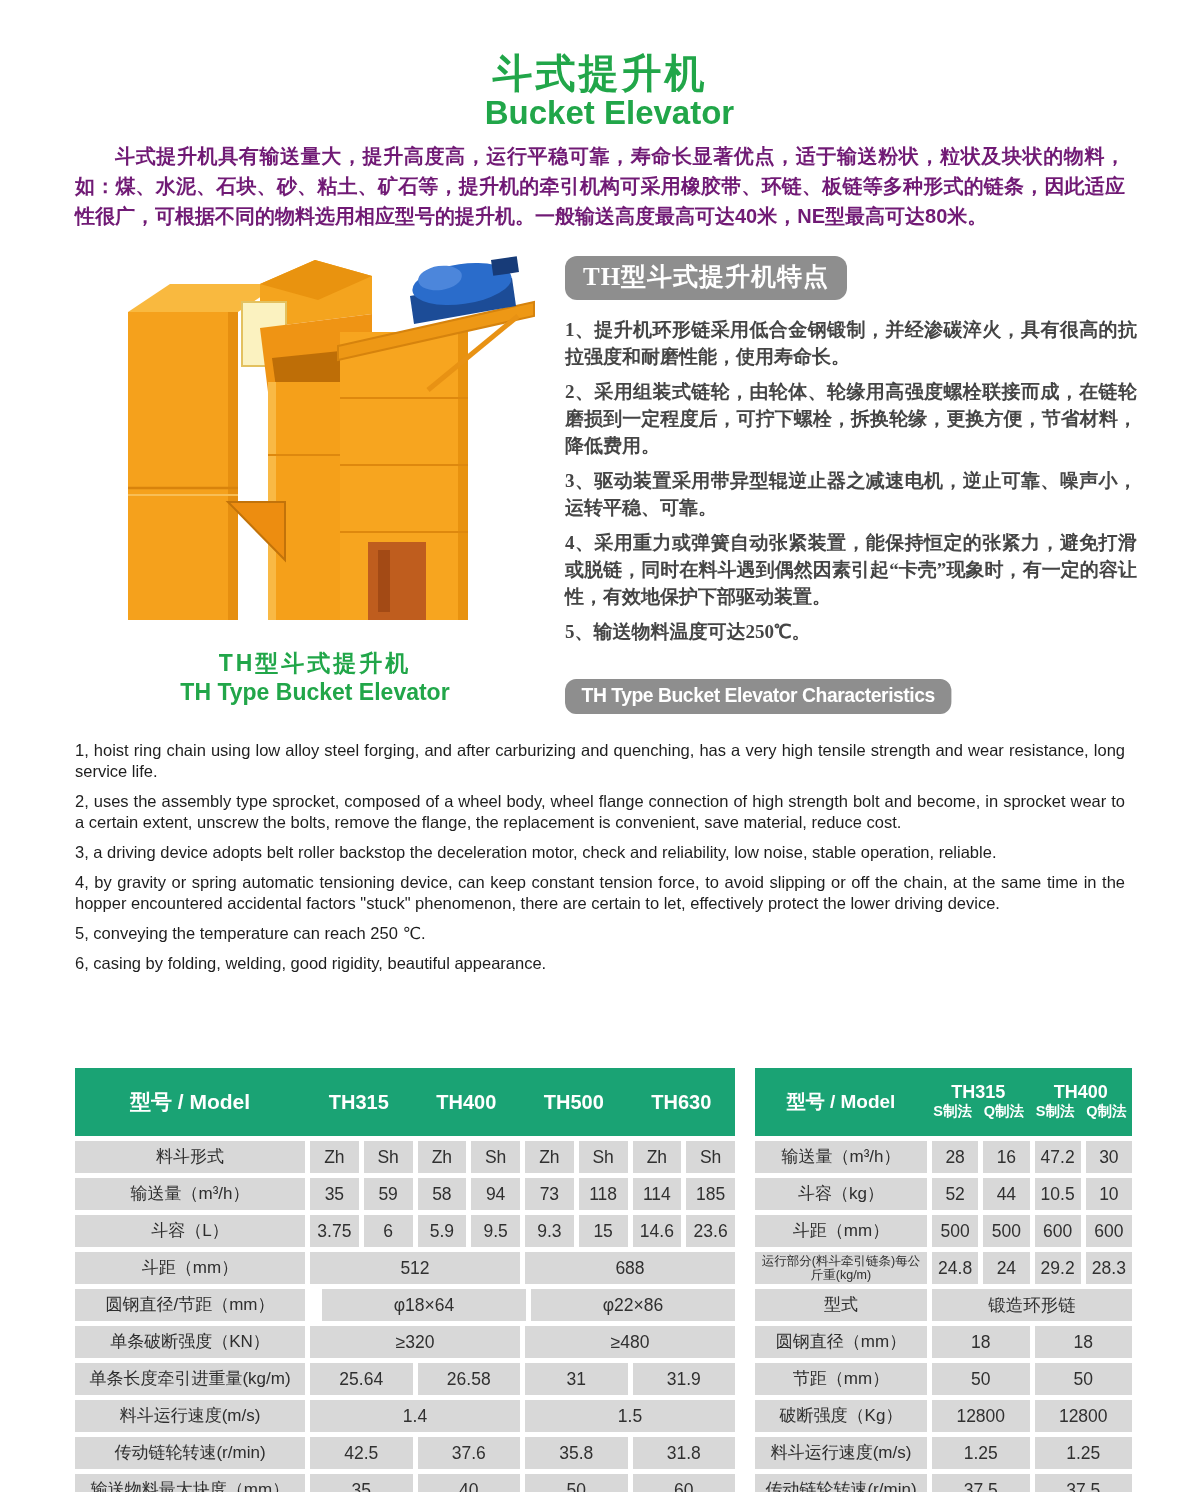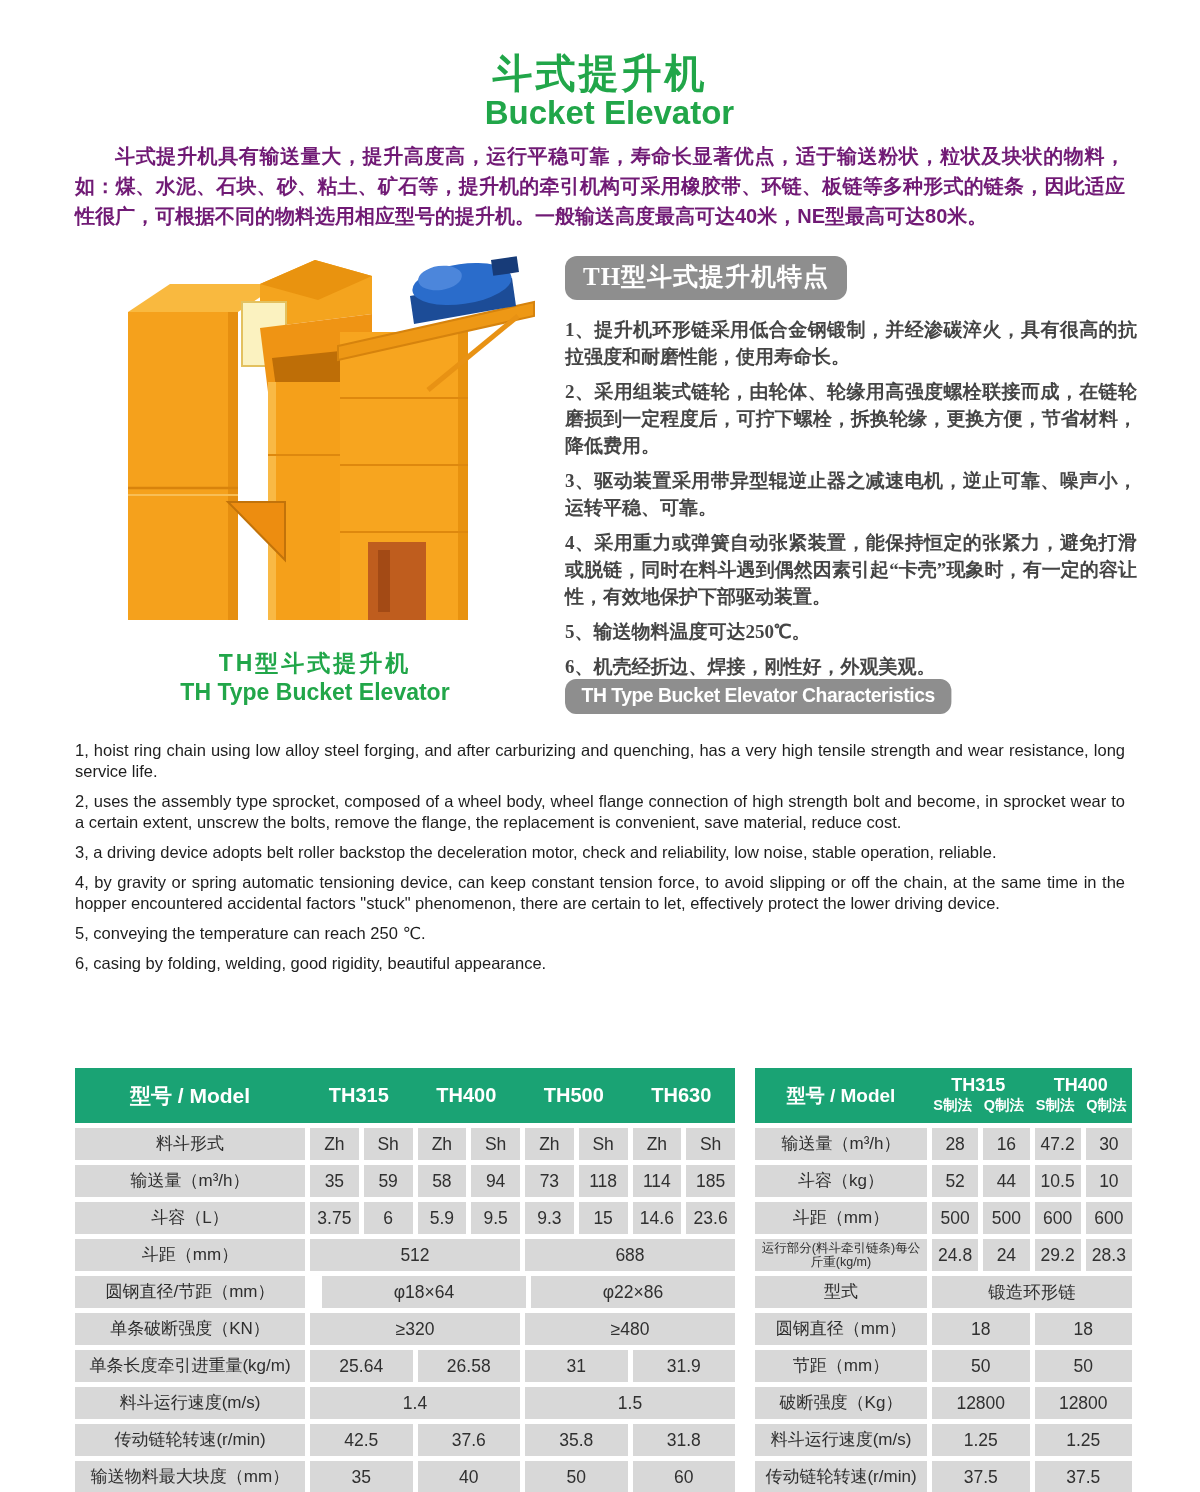--- a/index.html
+++ b/index.html
@@ -35,21 +35,21 @@
   .en-item{font-size:16.5px;line-height:21px;margin-bottom:9px;color:#1e1e1e;
     font-weight:400;text-align:justify;}
 
   .params-title{position:absolute;top:1012px;left:0;width:100%;text-align:center;
     font-size:27px;font-weight:700;color:var(--green);letter-spacing:1px;}
 
   .tbl{position:absolute;top:1068px;}
   .tbl-left{left:75px;width:660px;}
   .tbl-right{left:755px;width:377px;}
 
-  .tbl-head{display:flex;background:var(--hgreen);color:#fff;height:55px;align-items:center;}
+  .tbl-head{display:flex;background:var(--hgreen);color:#fff;height:68px;align-items:center;}
   .tbl-left .th-label{width:230px;text-align:center;font-size:21px;font-weight:700;}
   .tbl-right .th-label{width:172px;text-align:center;font-size:19px;font-weight:700;}
   .th-models{flex:1;display:flex;}
   .th-models div{flex:1;text-align:center;font-size:20px;font-weight:700;}
   .th-groups{flex:1;display:flex;}
   .th-group{flex:1;display:flex;flex-direction:column;justify-content:center;}
   .th-model{font-size:18px;font-weight:700;text-align:center;line-height:1.1;}
   .th-subs{display:flex;}
   .th-subs span{flex:1;text-align:center;font-size:14.5px;font-weight:600;}
 
@@ -116,21 +116,20 @@
   </div>
 
   <div class="features">
     <div class="badge">TH型斗式提升机特点</div>
     <div class="feat-list">
         <div class="feat-item">1、提升机环形链采用低合金钢锻制，并经渗碳淬火，具有很高的抗拉强度和耐磨性能，使用寿命长。</div>
         <div class="feat-item">2、采用组装式链轮，由轮体、轮缘用高强度螺栓联接而成，在链轮磨损到一定程度后，可拧下螺栓，拆换轮缘，更换方便，节省材料，降低费用。</div>
         <div class="feat-item">3、驱动装置采用带异型辊逆止器之减速电机，逆止可靠、噪声小，运转平稳、可靠。</div>
         <div class="feat-item">4、采用重力或弹簧自动张紧装置，能保持恒定的张紧力，避免打滑或脱链，同时在料斗遇到偶然因素引起“卡壳”现象时，有一定的容让性，有效地保护下部驱动装置。</div>
         <div class="feat-item">5、输送物料温度可达250℃。</div>
-        <div class="feat-item">6、机壳经折边、焊接，刚性好，外观美观。</div>
       </div>
   </div>
 
   <div class="badge badge2">TH Type Bucket Elevator Characteristics</div>
   <div class="en-list">
       <div class="en-item">1, hoist ring chain using low alloy steel forging, and after carburizing and quenching, has a very high tensile strength and wear resistance, long service life.</div>
       <div class="en-item">2, uses the assembly type sprocket, composed of a wheel body, wheel flange connection of high strength bolt and become, in sprocket wear to a certain extent, unscrew the bolts, remove the flange, the replacement is convenient, save material, reduce cost.</div>
       <div class="en-item">3, a driving device adopts belt roller backstop the deceleration motor, check and reliability, low noise, stable operation, reliable.</div>
       <div class="en-item">4, by gravity or spring automatic tensioning device, can keep constant tension force, to avoid slipping or off the chain, at the same time in the hopper encountered accidental factors "stuck" phenomenon, there are certain to let, effectively protect the lower driving device.</div>
       <div class="en-item">5, conveying the temperature can reach 250 ℃.</div>

